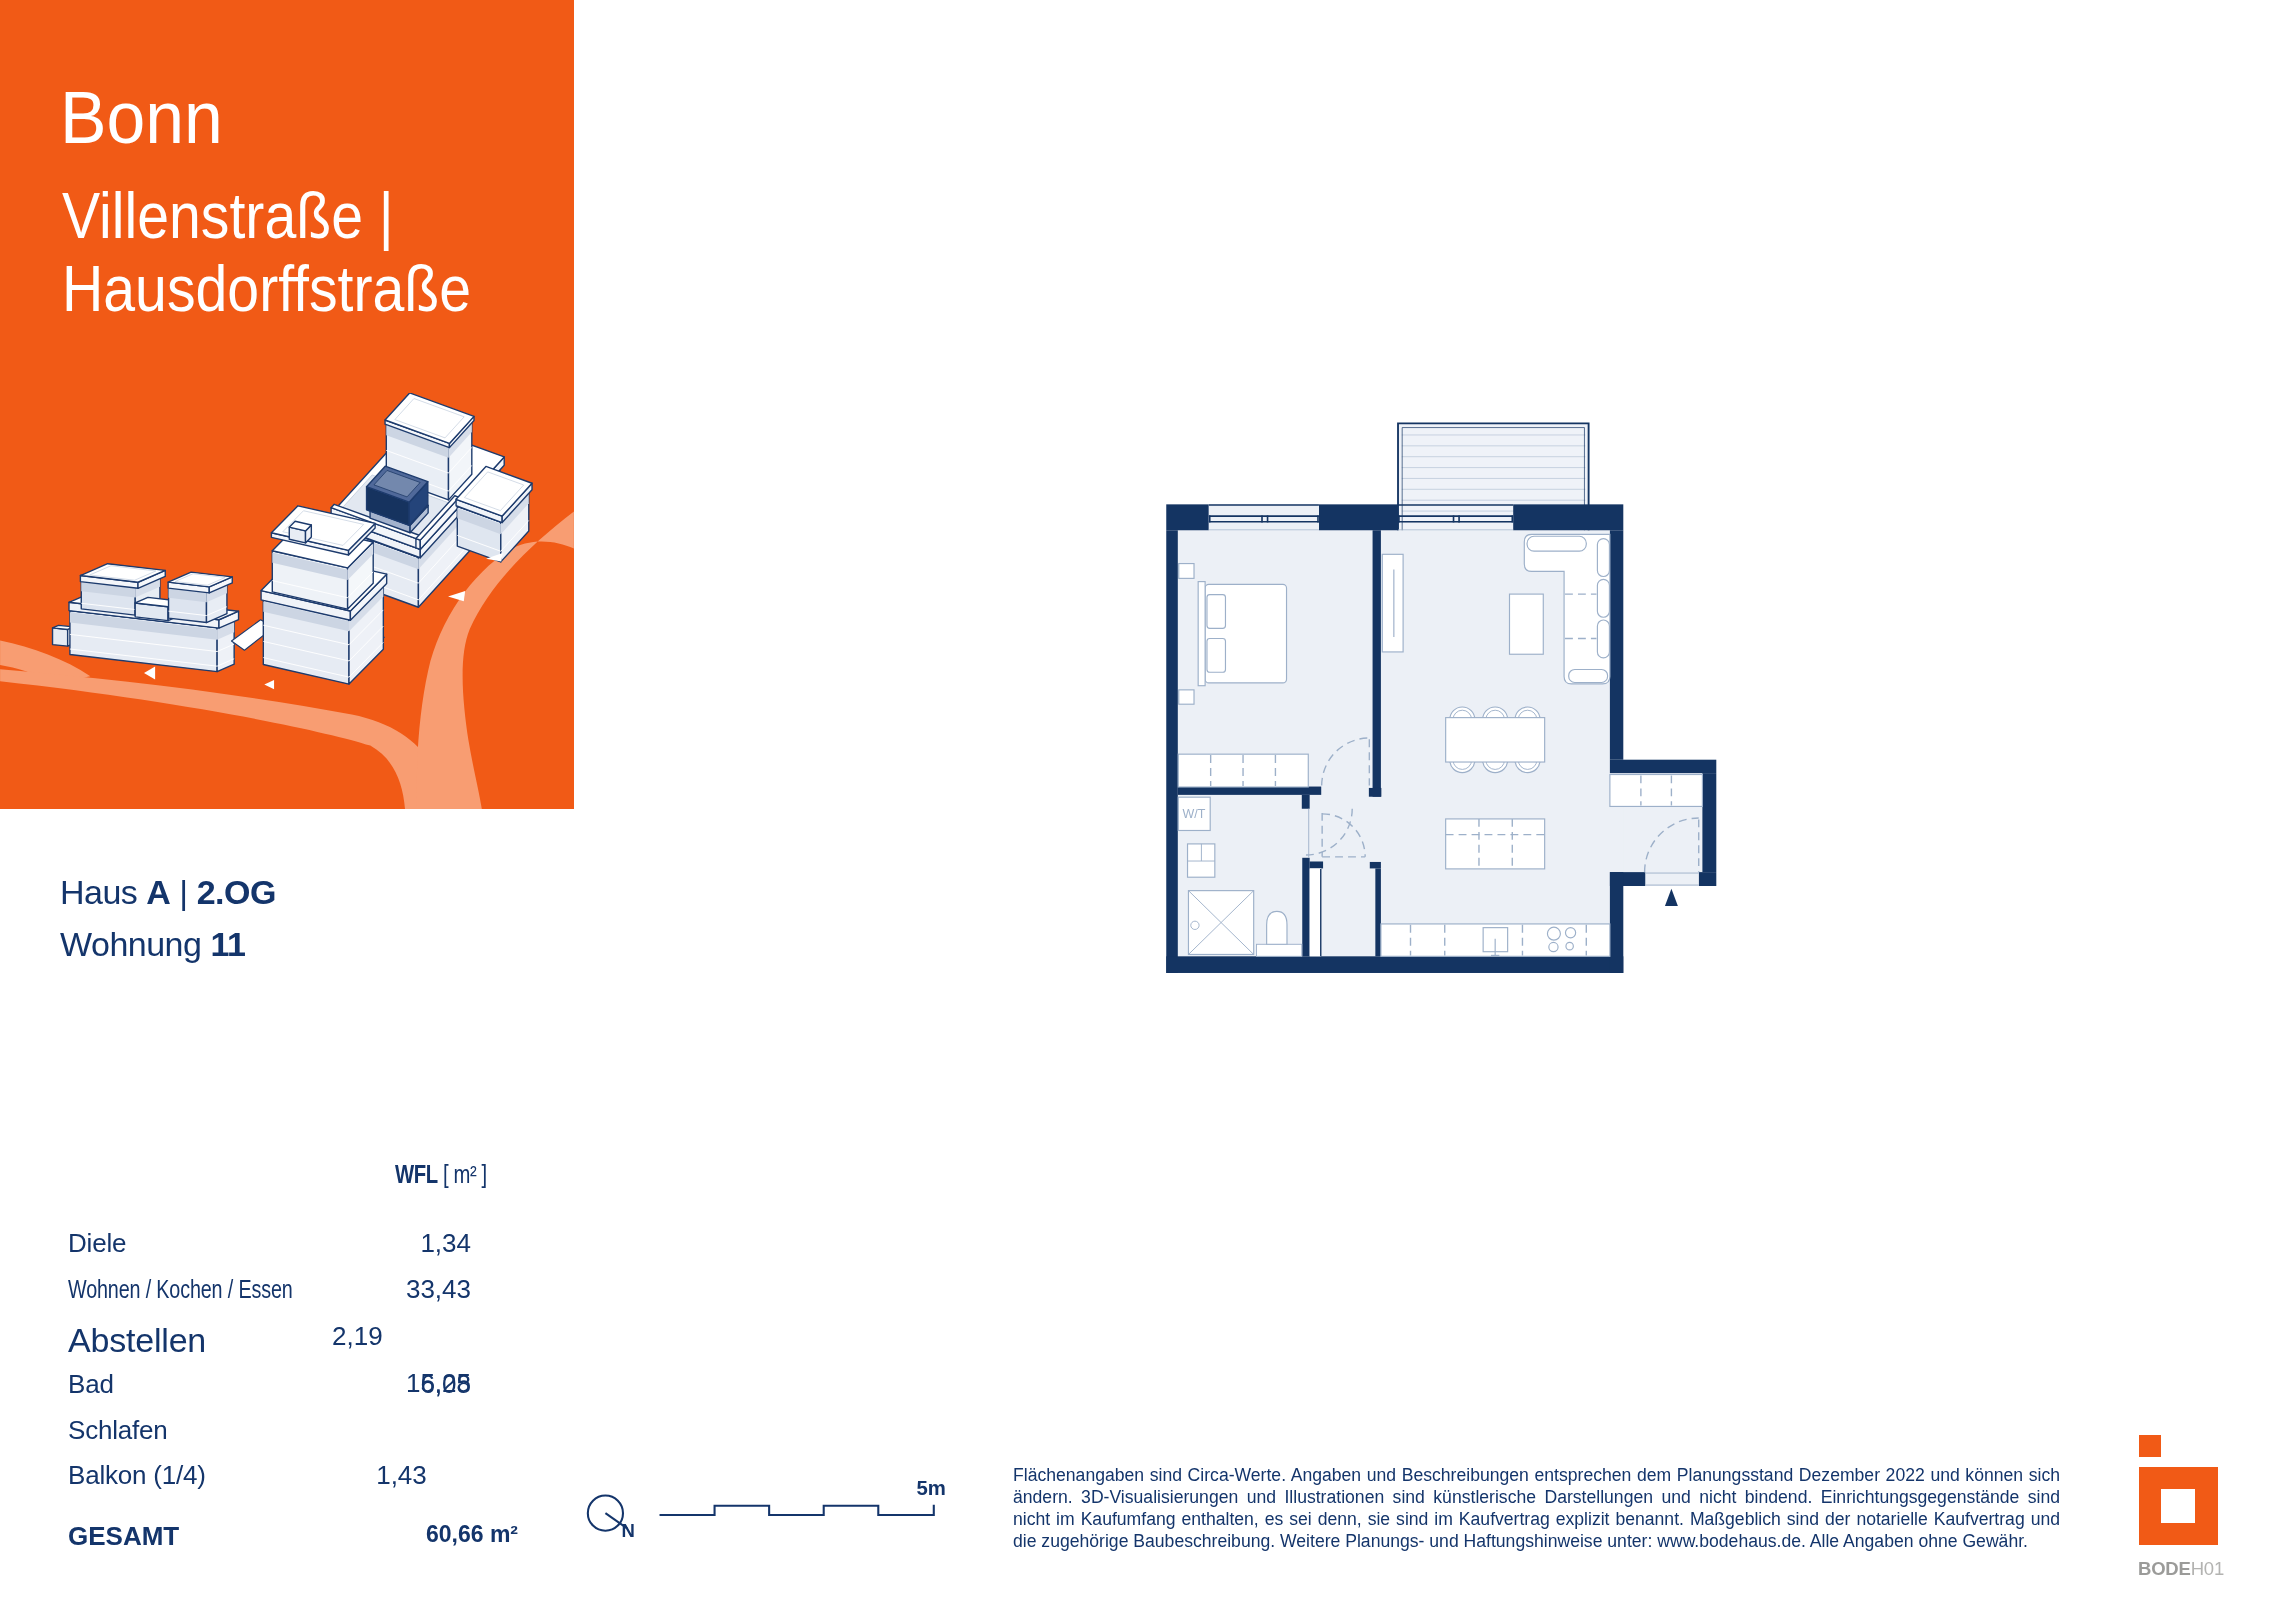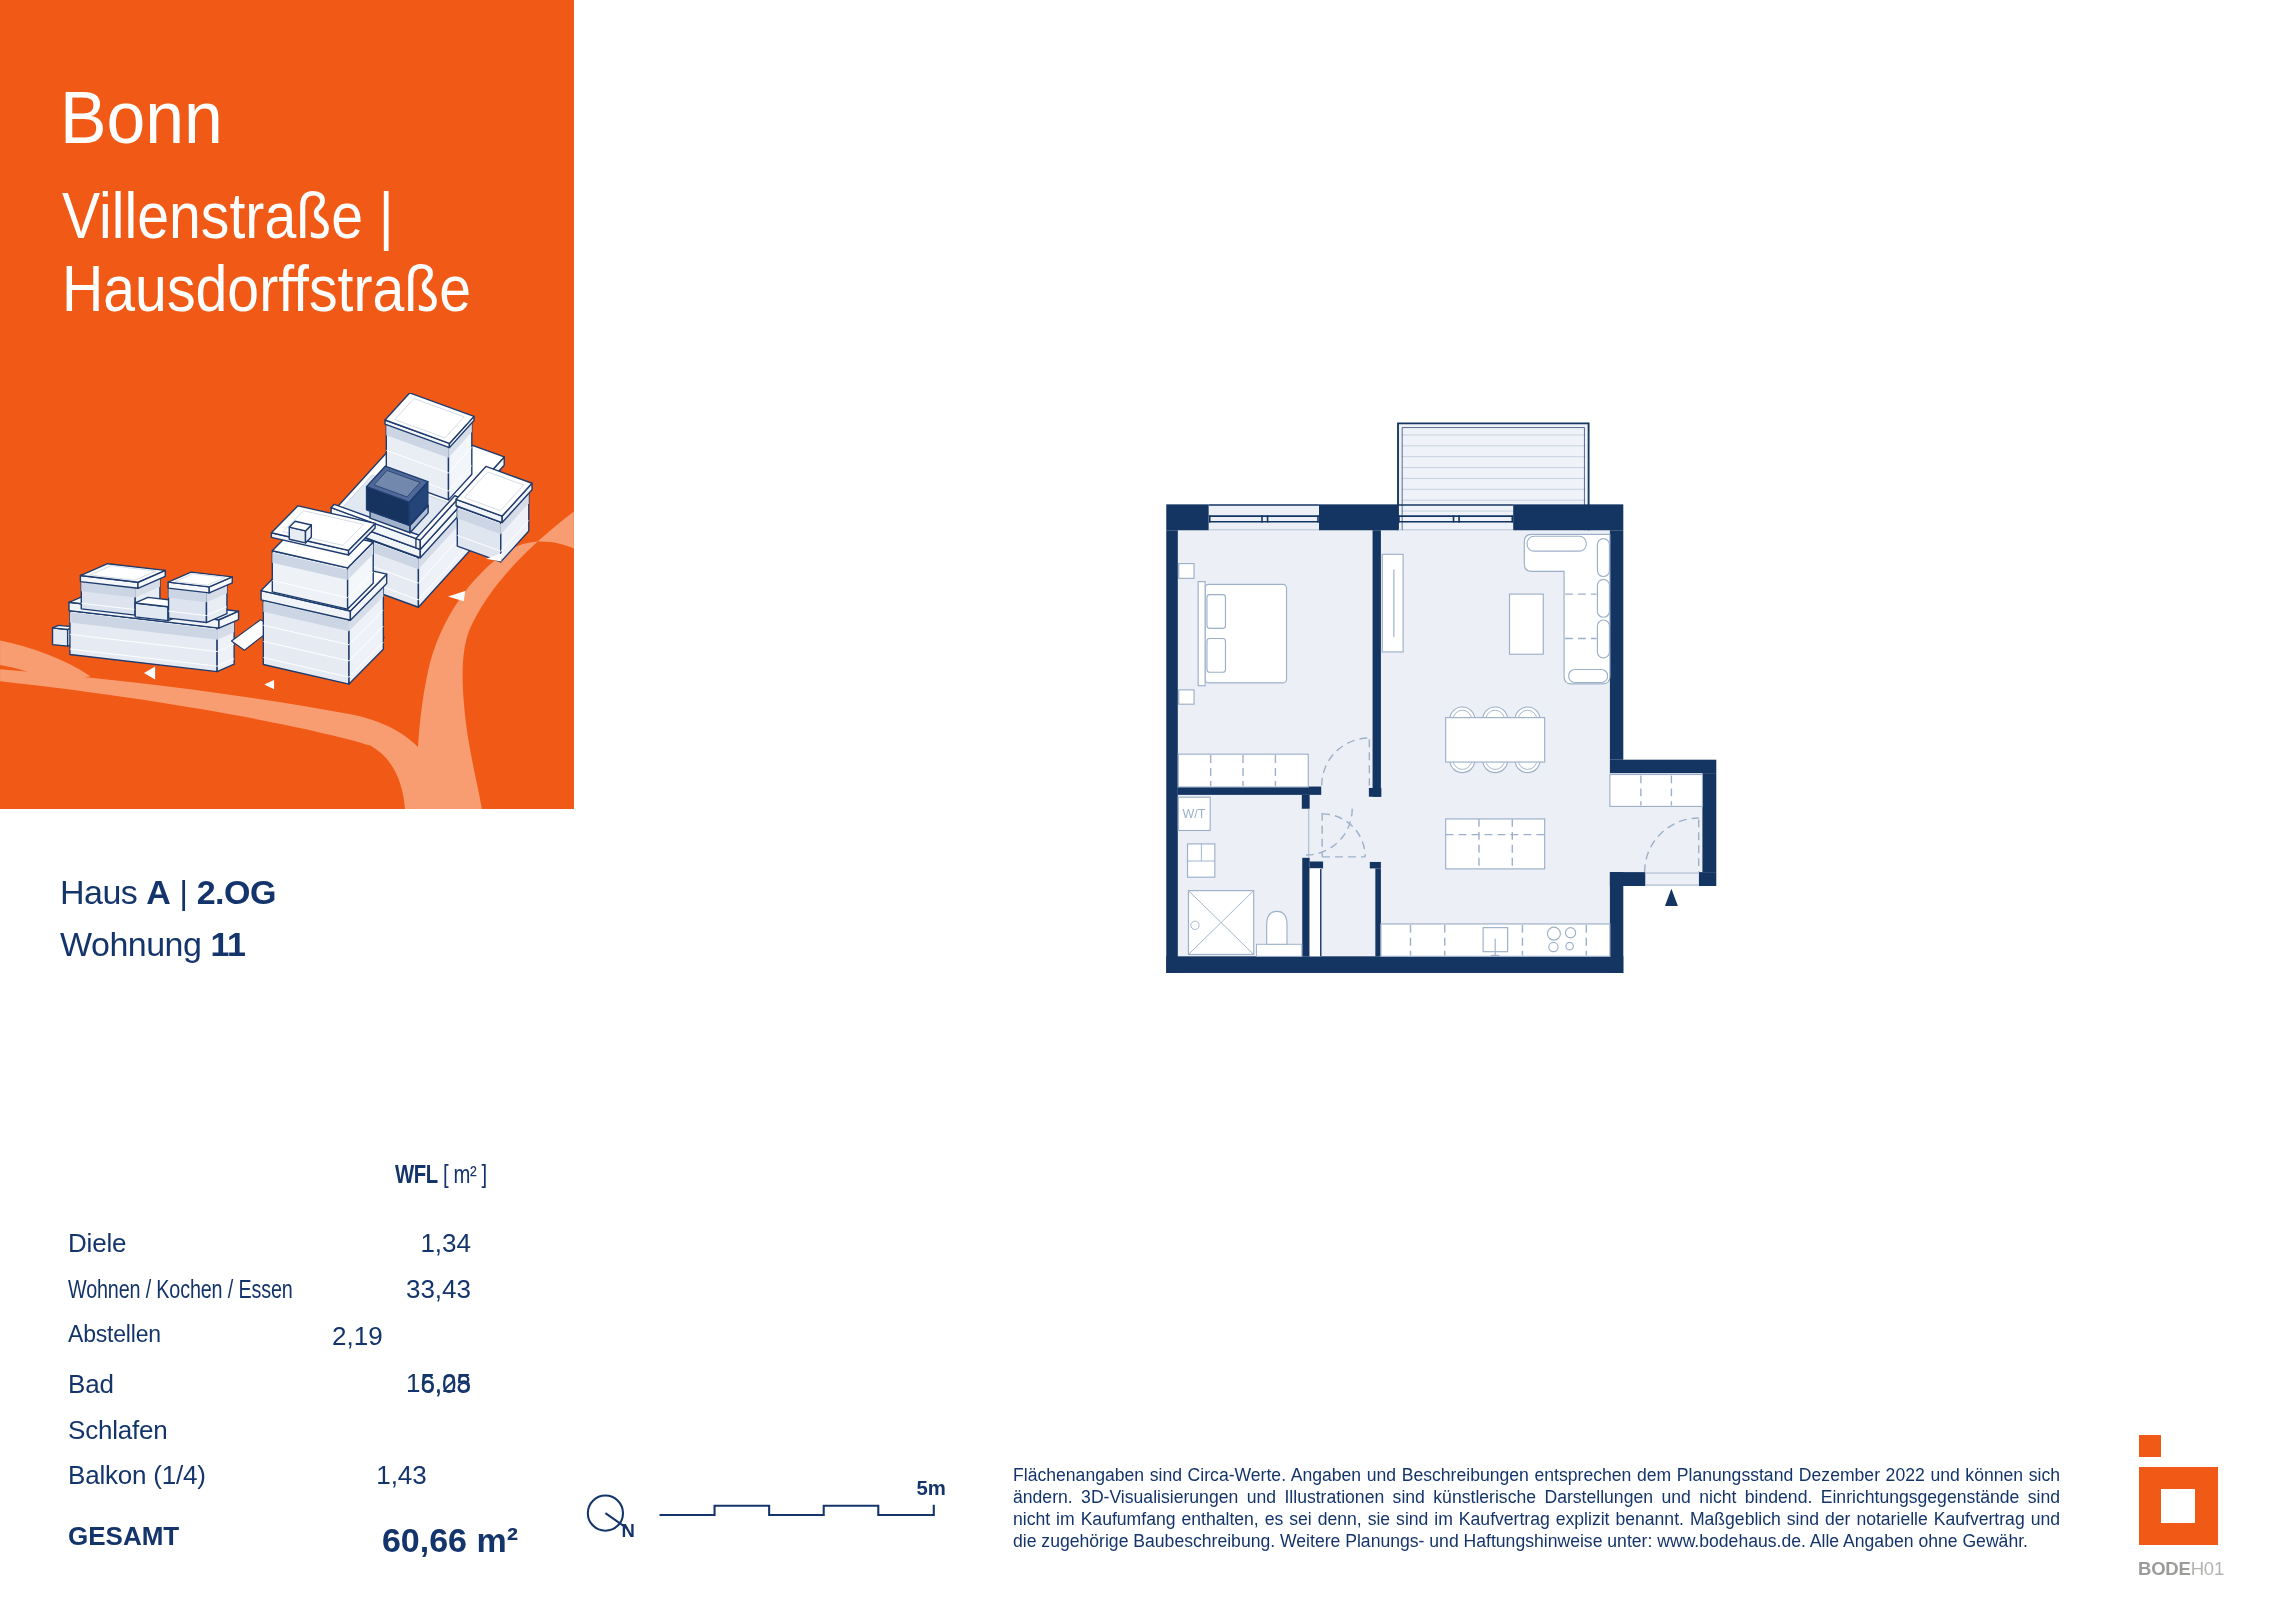--- a/index.html
+++ b/index.html
@@ -166,34 +166,34 @@
 <div class="abs" style="left:60px;top:866px;font-size:34px;line-height:52px;letter-spacing:-0.5px;">Haus <b>A</b> | <b>2.OG</b><br>Wohnung <b>11</b></div>
 
 <div class="abs" style="left:395px;top:1159px;font-size:26px;white-space:nowrap;letter-spacing:-0.5px;transform:scaleX(0.78);transform-origin:left top;"><b>WFL</b> [ m² ]</div>
 
 <div class="abs" style="left:68px;top:1228px;font-size:26px;letter-spacing:-0.2px;">Diele</div>
 <div class="abs" style="left:332px;top:1228px;width:139px;text-align:right;font-size:26px;">1,34</div>
 
 <div class="abs" style="left:68px;top:1274px;font-size:26px;letter-spacing:-0.2px;transform:scaleX(0.76);transform-origin:left top;">Wohnen / Kochen / Essen</div>
 <div class="abs" style="left:332px;top:1274px;width:139px;text-align:right;font-size:26px;">33,43</div>
 
-<div class="abs" style="left:68px;top:1321px;font-size:23px;letter-spacing:-0.2px;">Abstellen</div>
+<div class="abs" style="left:68px;top:1321px;font-size:34px;letter-spacing:-0.2px;">Abstellen</div>
 <div class="abs" style="left:332px;top:1321px;width:139px;text-align:left;font-size:26px;">2,19</div>
 
 <div class="abs" style="left:68px;top:1369px;font-size:26px;letter-spacing:-0.2px;">Bad</div>
 <div class="abs" style="left:332px;top:1369px;width:139px;text-align:right;font-size:26px;">6,08</div>
 
 <div class="abs" style="left:68px;top:1415px;font-size:26px;letter-spacing:-0.2px;">Schlafen</div>
 <div class="abs" style="left:332px;top:1368px;width:139px;text-align:right;font-size:26px;">15,25</div>
 
 <div class="abs" style="left:68px;top:1460px;font-size:26px;letter-spacing:-0.2px;">Balkon (1/4)</div>
 <div class="abs" style="left:332px;top:1460px;width:139px;text-align:center;font-size:26px;">1,43</div>
 
 <div class="abs" style="left:68px;top:1521px;font-size:26px;"><b>GESAMT</b></div>
-<div class="abs" style="left:332px;top:1521px;width:186px;text-align:right;font-size:34px;"><b>60,66 m²</b></div>
+<div class="abs" style="left:332px;top:1521px;width:186px;text-align:right;font-size:23px;"><b>60,66 m²</b></div>
 <svg class="abs" style="left:1157px;top:416px;" width="569" height="569" viewBox="2500 900 1230 1230">
 
 <path d="M2545 1147 H3479 V1643 H3709 V1916 H3479 V2070 H2545 Z" fill="#ecf0f6"></path>
 
 <rect x="2545" y="1147" width="421" height="554" fill="#ecf0f6"></rect>
 
 <rect x="2984" y="1147" width="495" height="921" fill="#ecf0f6"></rect>
 
 <rect x="2545" y="1719" width="268" height="349" fill="#ecf0f6"></rect>
 

